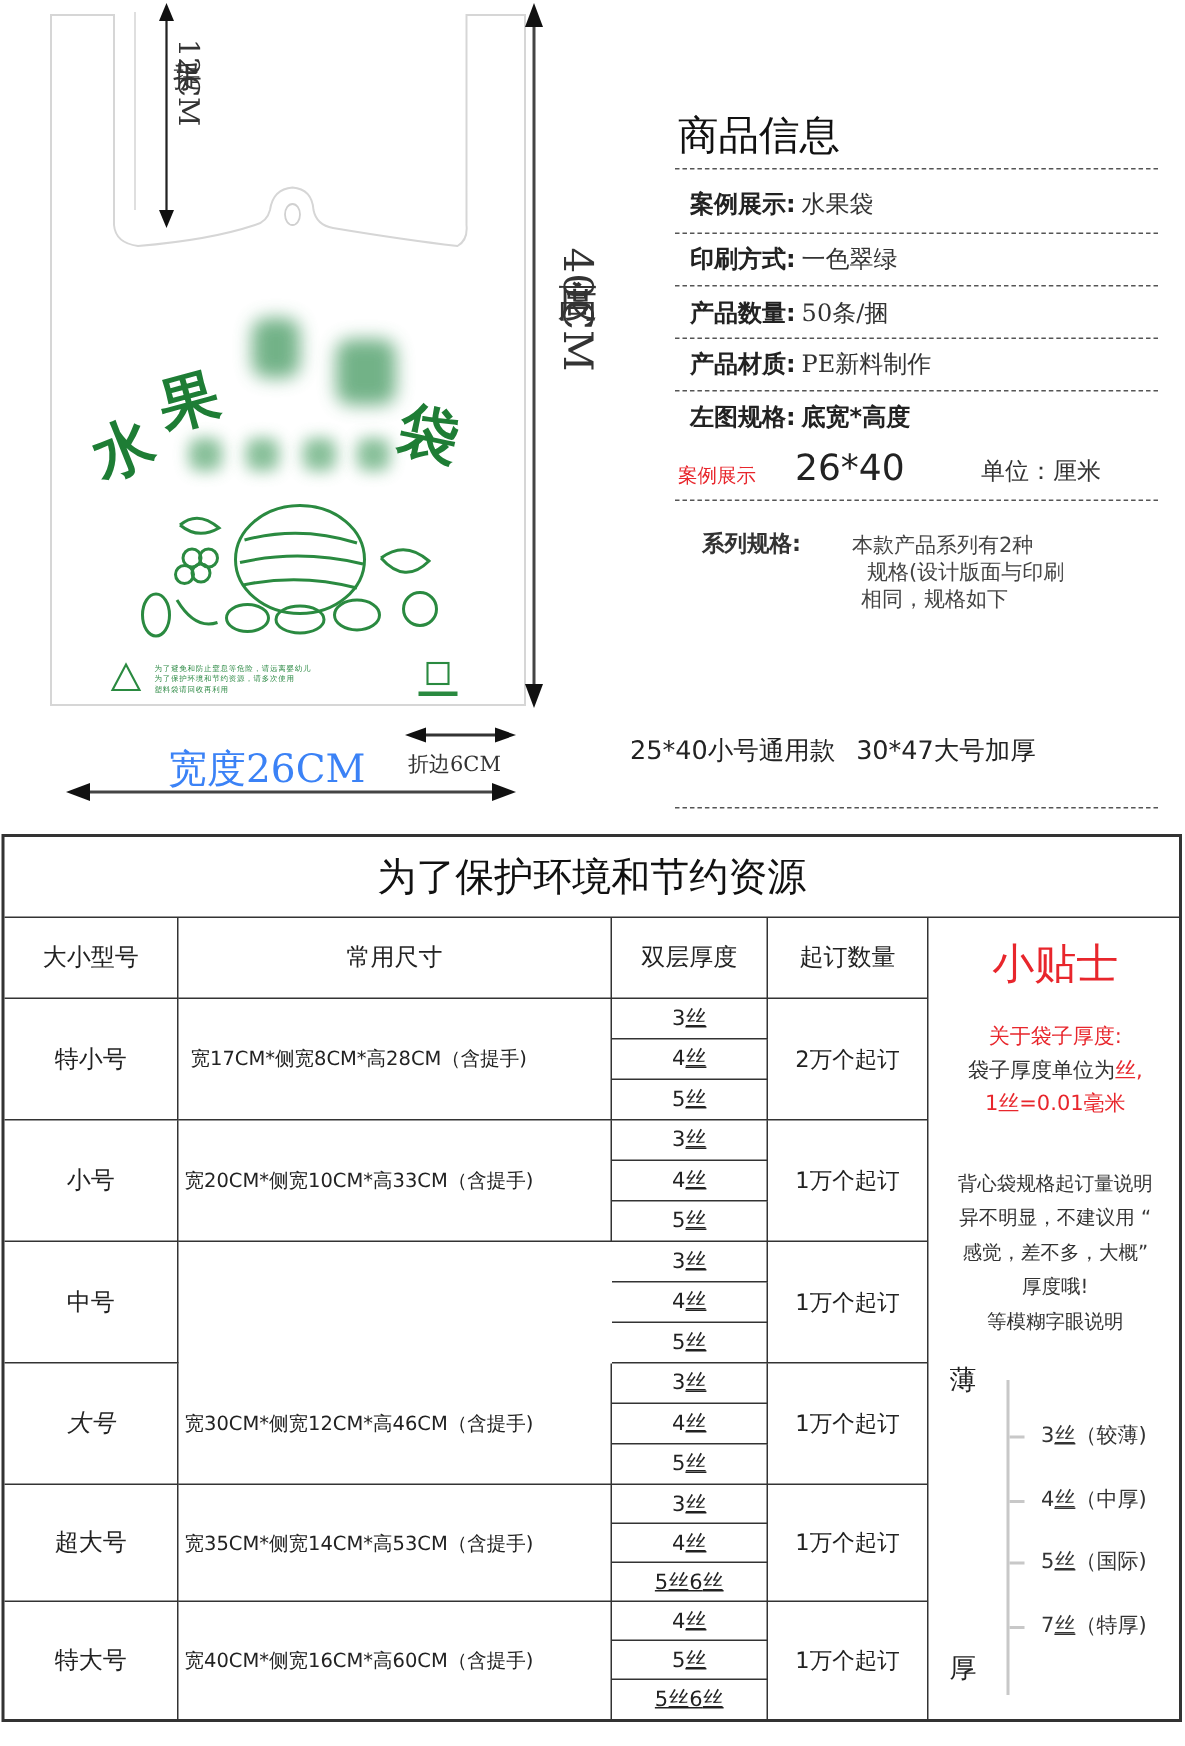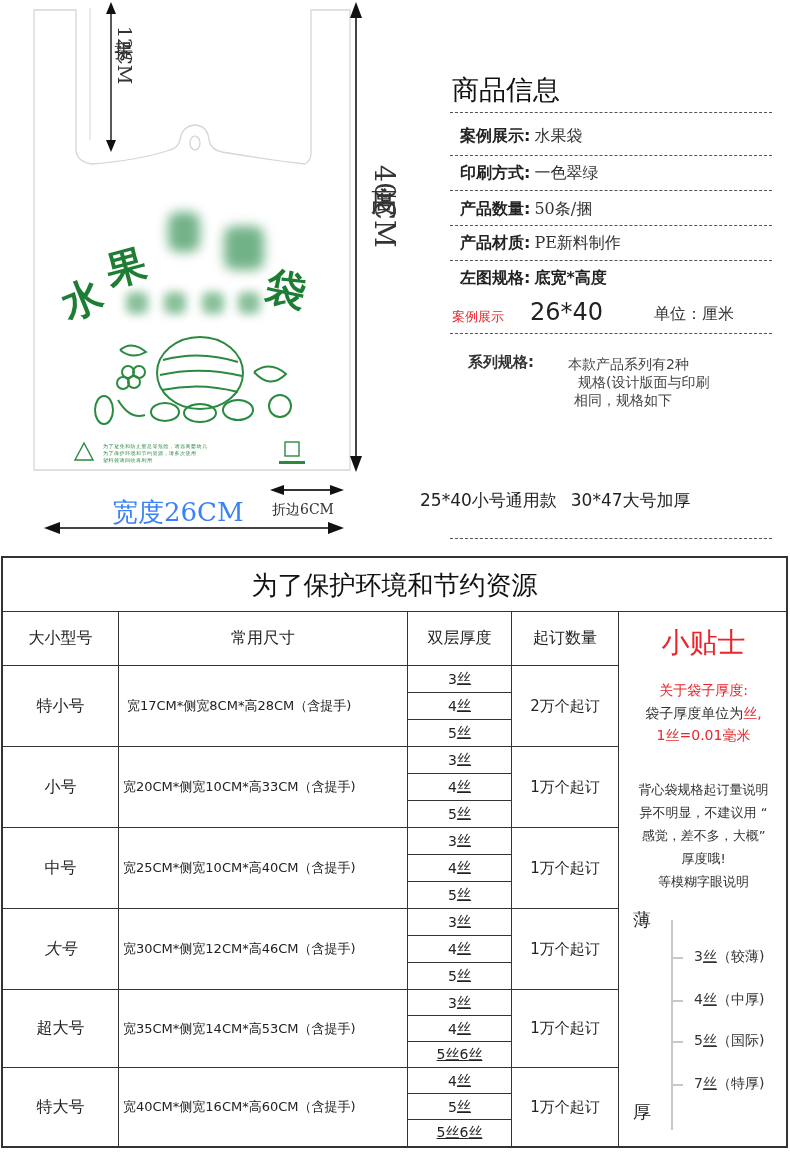--- a/index.html
+++ b/index.html
@@ -222,21 +222,20 @@
       <span>4</span>
       <span class="u">丝</span>
     </div>
   <div class="cell thick" style="left:405px; top:243px; width:104px; height:27px; border-right-width:1.5px; border-bottom-width:1.5px;">
       <span>5</span>
       <span class="u">丝</span>
     </div>
   <div class="cell moq" style="left:509px; top:189px; width:106px; height:81px; border-bottom-width:1.5px;">1万个起订</div>
 
   <div class="cell model" style="left:0; top:270px; width:116px; height:81px; border-right-width:1.5px; border-bottom-width:1.5px;">中号</div>
-  <div class="cell size-text" style="left:116px; top:270px; width:289px; height:81px; border-right-width:1.5px; border-bottom-width:1.5px; padding-left:4px;">宽25CM*侧宽10CM*高40CM（含提手)</div>
   <div class="cell thick" style="left:405px; top:270px; width:104px; height:27px; border-right-width:1.5px; border-bottom-width:1.5px;">
       <span>3</span>
       <span class="u">丝</span>
     </div>
   <div class="cell thick" style="left:405px; top:297px; width:104px; height:27px; border-right-width:1.5px; border-bottom-width:1.5px;">
       <span>4</span>
       <span class="u">丝</span>
     </div>
   <div class="cell thick" style="left:405px; top:324px; width:104px; height:27px; border-right-width:1.5px; border-bottom-width:1.5px;">
       <span>5</span>

